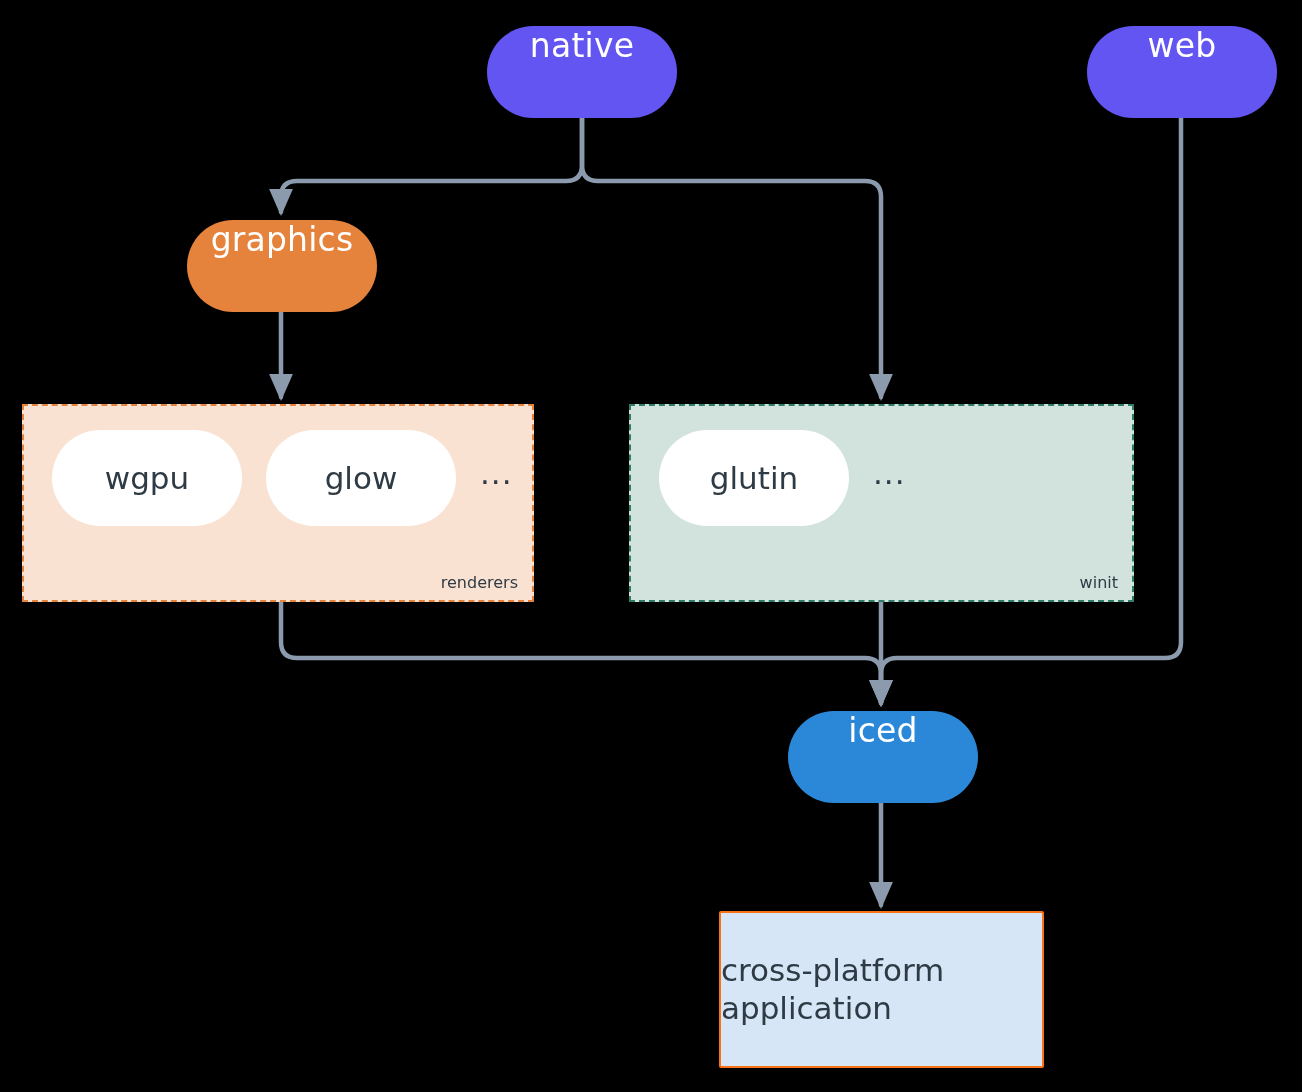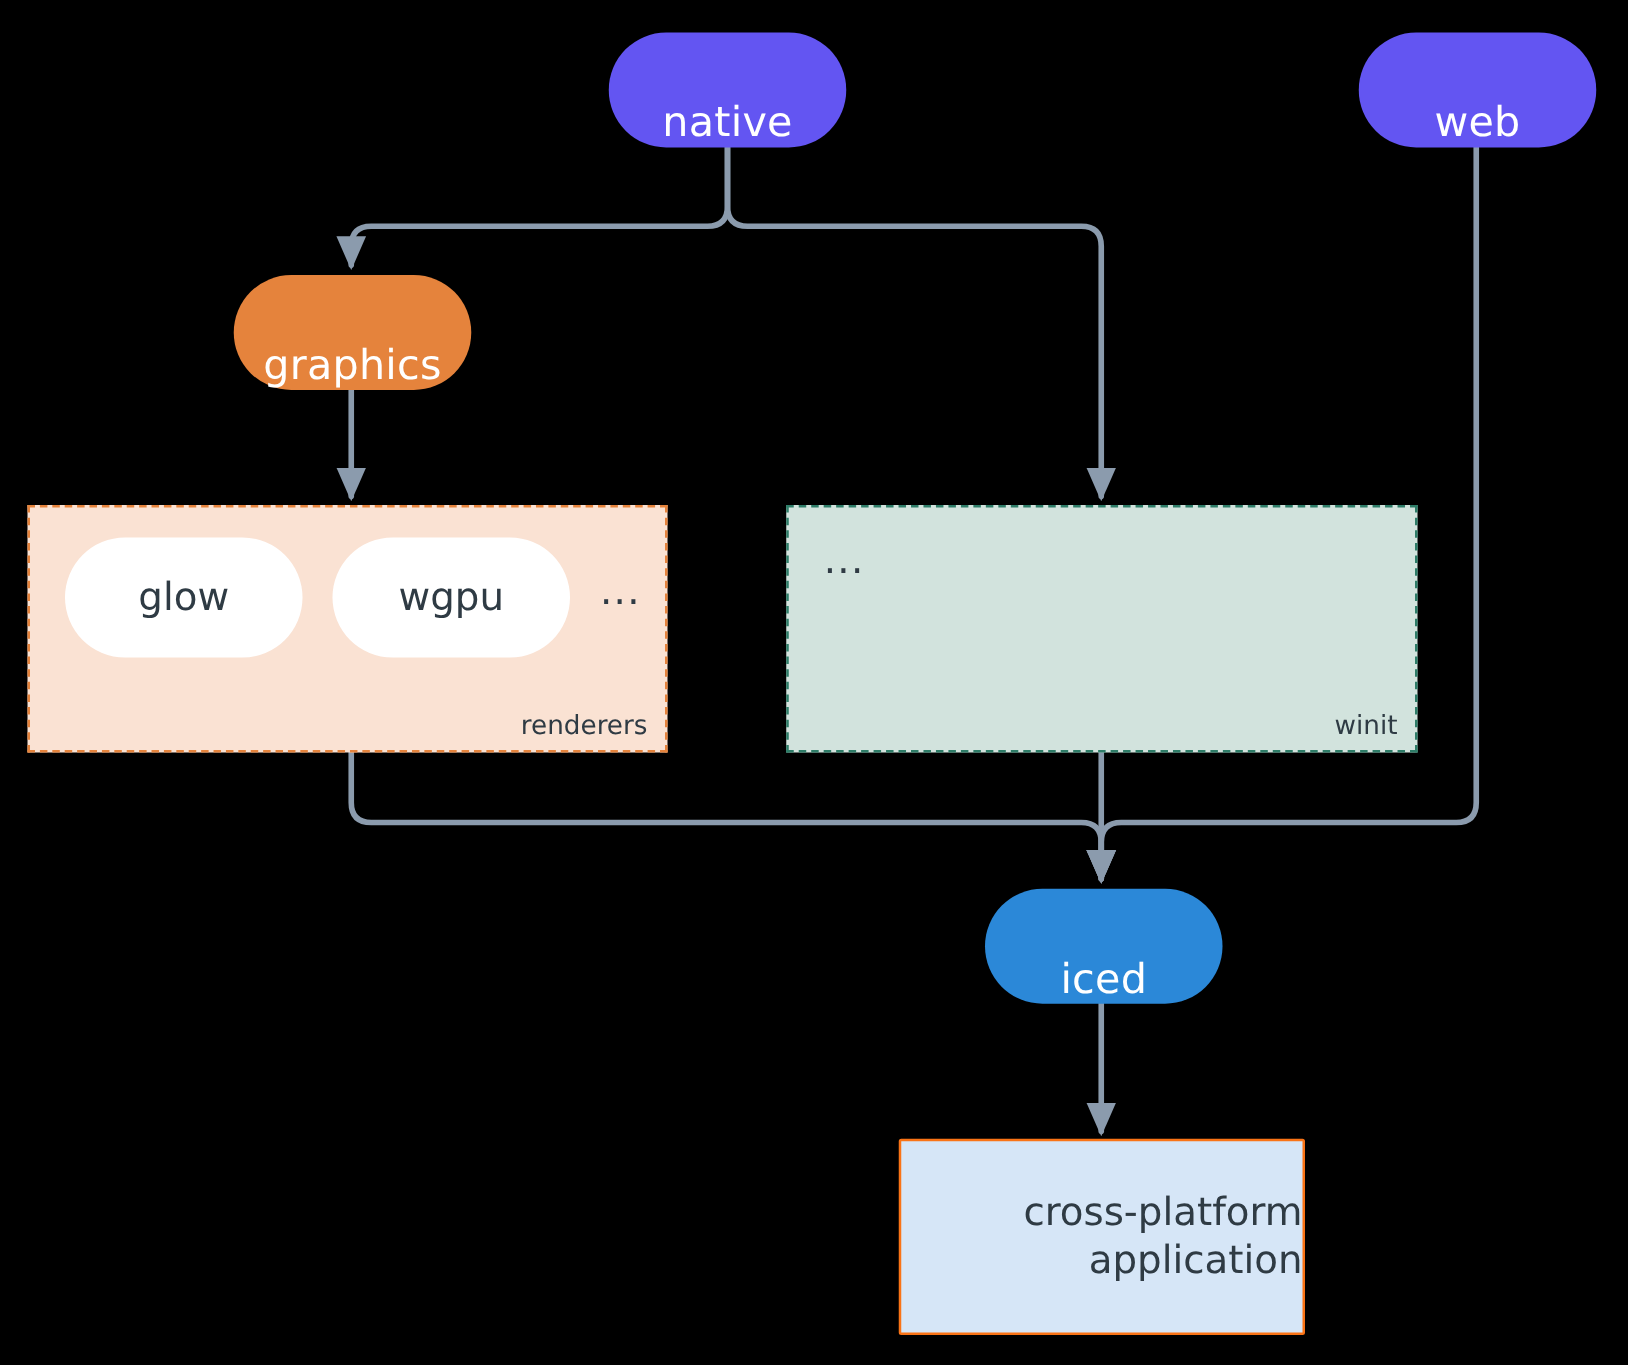--- a/index.html
+++ b/index.html
@@ -23,21 +23,21 @@
     left: 0;
     top: 0;
     width: 1302px;
     height: 1092px;
     pointer-events: none;
   }
   .node {
     position: absolute;
     box-sizing: border-box;
     display: flex;
-    align-items: flex-end;
+    align-items: flex-start;
     justify-content: center;
     text-align: center;
     line-height: 1.22;
   }
   
   .pill-node {
     border-radius: 999px;
     color: #ffffff;
     font-size: 33px;
     letter-spacing: 0.2px;
@@ -78,21 +78,21 @@
   .cluster-shells {
     left: 629px; top: 404px;
     width: 505px; height: 198px;
     background: #d2e3dd;
     border-color: #2e7d68;
   }
   .cluster-label {
     position: absolute;
     right: 14px;
     bottom: 8px;
-    font-size: 21px;
+    font-size: 16px;
     color: #2f3b44;
   }
   .cluster-items {
     position: absolute;
     left: 0;
     top: 24px;
     display: flex;
     align-items: center;
     gap: 24px;
     padding-left: 28px;
@@ -168,32 +168,35 @@
     <span>graphics</span>
   </div>
 
   <div class="node pill-node node-iced">
     <span>iced</span>
   </div>
 
   <div class="cluster cluster-renderers">
     <div class="cluster-items">
       <div class="sub-pill">
-        <span>glow</span>
+        <span>wgpu</span>
       </div>
       <div class="sub-pill">
-        <span>wgpu</span>
+        <span>glow</span>
       </div>
       <div class="ellipsis">...</div>
     </div>
     <div class="cluster-label">renderers</div>
   </div>
 
   <div class="cluster cluster-shells">
     <div class="cluster-items">
+      <div class="sub-pill">
+        <span>glutin</span>
+      </div>
       <div class="ellipsis">...</div>
     </div>
     <div class="cluster-label">winit</div>
   </div>
 
   <div class="node rect-node">
     <span class="line">cross-platform</span>
     <span class="line">application</span>
   </div>
 

